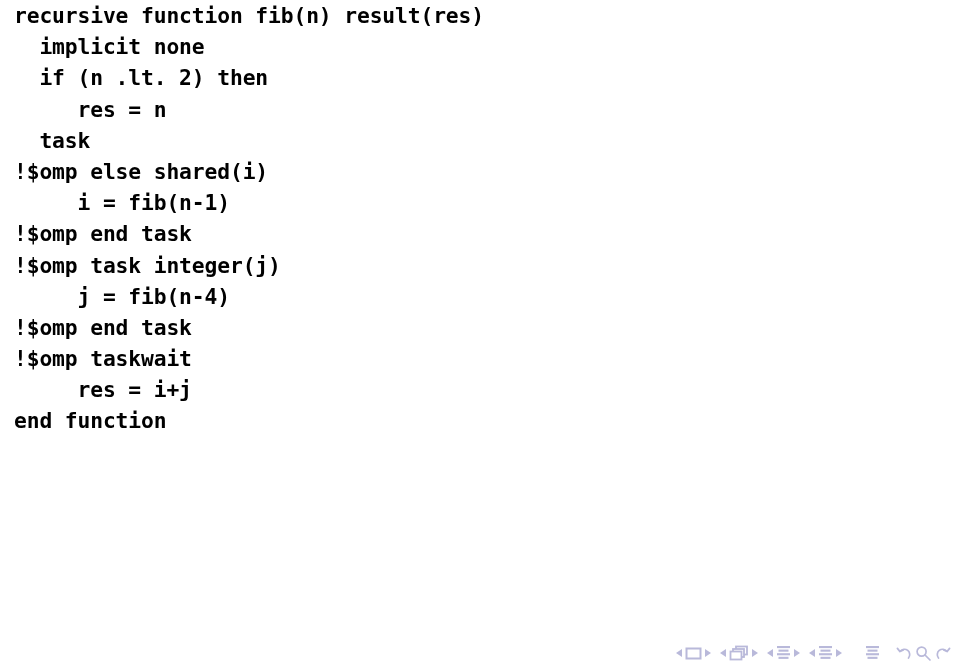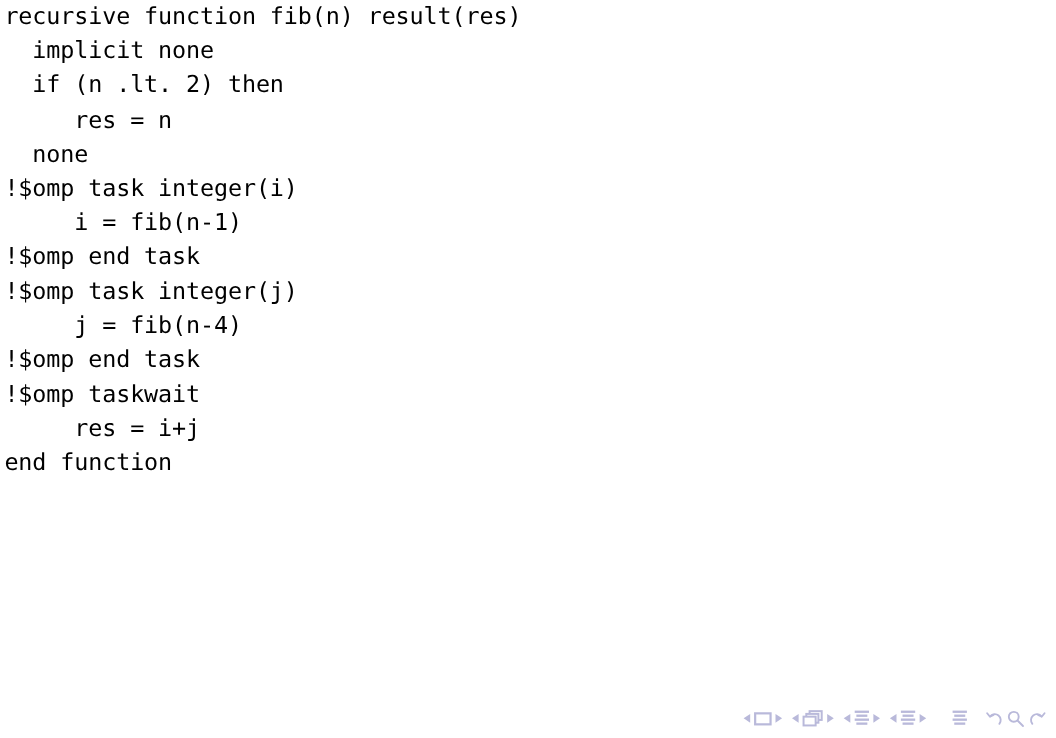--- a/index.html
+++ b/index.html
@@ -23,21 +23,22 @@
     width: 600px;
   }
   .code-line {
     font-family: "DejaVu Sans Mono", monospace;
     font-size: 21.3px;
     line-height: 31.2px;
     height: 31.2px;
     color: #000000;
     white-space: pre;
     letter-spacing: -0.12px;
-    font-weight: 400;
+    font-weight: 700;
+    margin-left: 10px;
   }
 
   
   #nav-bar {
     position: absolute;
     right: 8px;
     bottom: 5px;
     height: 26px;
     display: flex;
     align-items: center;
@@ -71,22 +72,22 @@
   .nav-spacer-sm { width: 6px; }
 </style>
 </head>
 <body>
 
 <div id="code-block">
   <div class="code-line">recursive function fib(n) result(res)</div>
   <div class="code-line">  implicit none</div>
   <div class="code-line">  if (n .lt. 2) then</div>
   <div class="code-line">     res = n</div>
-  <div class="code-line">  none</div>
-  <div class="code-line">!$omp task integer(i)</div>
+  <div class="code-line">  task</div>
+  <div class="code-line">!$omp else shared(i)</div>
   <div class="code-line">     i = fib(n-1)</div>
   <div class="code-line">!$omp end task</div>
   <div class="code-line">!$omp task integer(j)</div>
   <div class="code-line">     j = fib(n-4)</div>
   <div class="code-line">!$omp end task</div>
   <div class="code-line">!$omp taskwait</div>
   <div class="code-line">     res = i+j</div>
   <div class="code-line">end function</div>
 </div>
 

